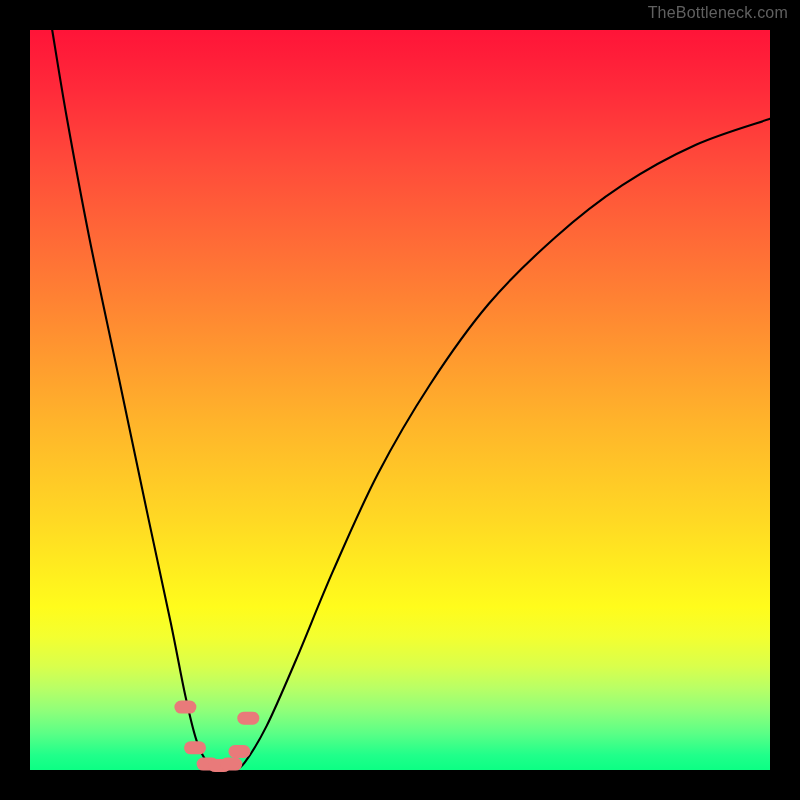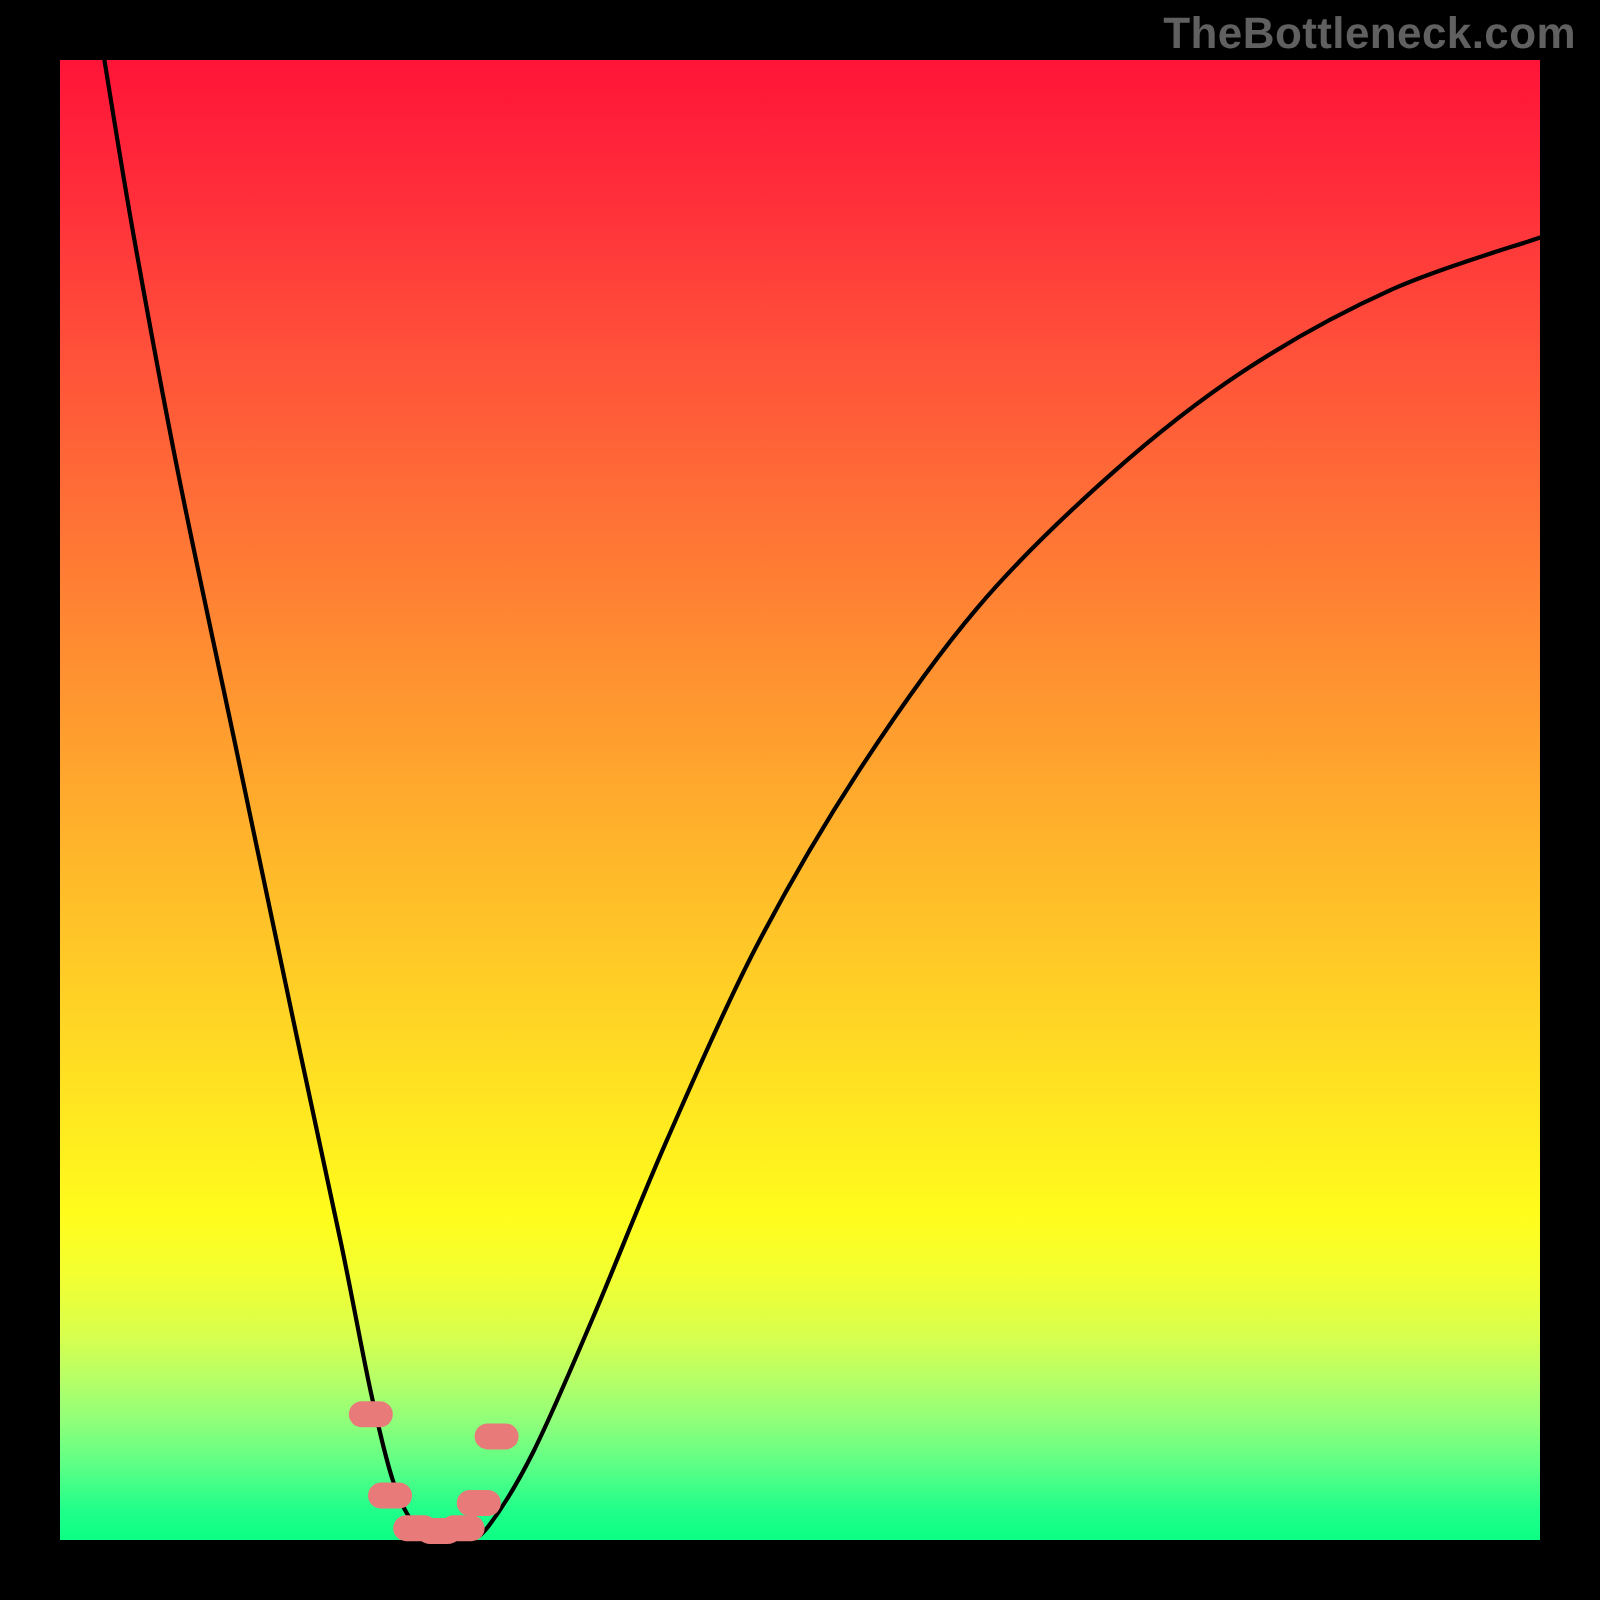--- a/index.html
+++ b/index.html
@@ -44,22 +44,22 @@
       #5cff86 95%,
       #20ff8a 98%,
       #0cff84 100%
     );
   }
   .watermark {
     position: absolute;
     top: 4px;
     right: 12px;
     color: #606060;
-    font-size: 22px;
-    font-weight: 700;
+    font-size: 16px;
+    font-weight: 400;
     letter-spacing: 0.2px;
     user-select: none;
   }
   svg.curve {
     position: absolute;
     top: 30px;
     left: 30px;
     width: 740px;
     height: 740px;
     overflow: visible;

